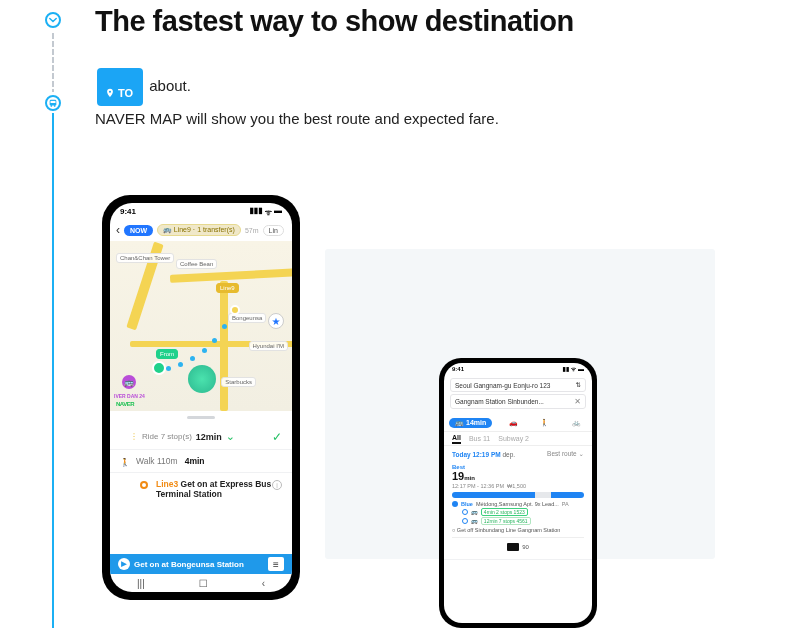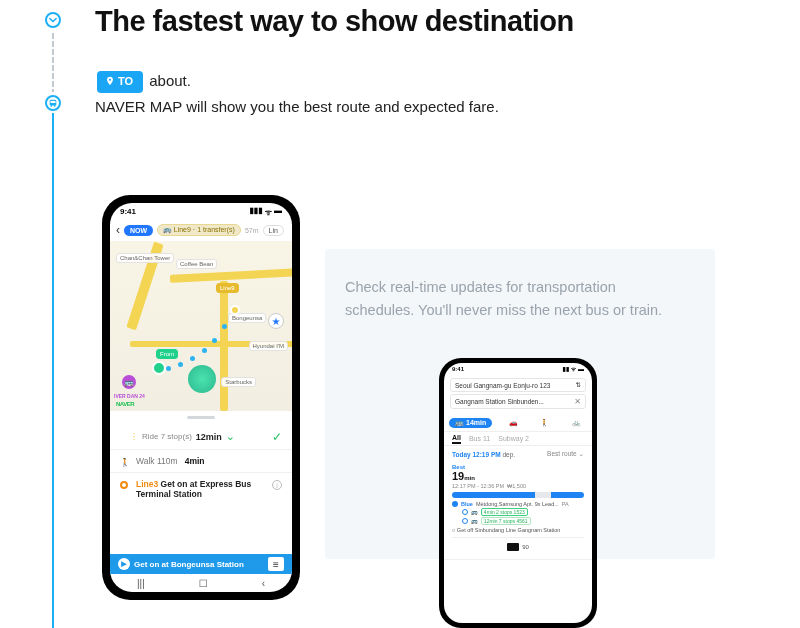--- a/index.html
+++ b/index.html
@@ -65,21 +65,21 @@
     line-height: 1.7;
     margin-bottom: 16px;
   }
   .pill {
     display: inline-flex;
     align-items: center;
     background: #1ba5f5;
     color: #fff;
     font-size: 11px;
     font-weight: 700;
-    padding: 1px 10px 3px 8px;
+    padding: 16px 10px 3px 8px;
     border-radius: 4px;
     vertical-align: middle;
     margin: 0 2px;
   }
   .pill svg { width: 10px; height: 10px; margin-right: 3px; }
   .callout-box {
     position: absolute;
     left: 230px;
     top: 249px;
     width: 390px;
@@ -397,21 +397,20 @@
           <path fill="#fff" d="M6 1a3.5 3.5 0 0 0-3.5 3.5C2.5 7 6 11 6 11s3.5-4 3.5-6.5A3.5 3.5 0 0 0 6 1zm0 4.8a1.3 1.3 0 1 1 0-2.6 1.3 1.3 0 0 1 0 2.6z"></path>
         </svg>
       <span>TO</span>
     </span>
     <span> about.</span><br>
     <span>NAVER MAP will show you the best route and expected fare.</span>
   </p>
 
 
   <div class="callout-box"></div>
-  <div class="callout-text">Check real-time updates for transportation schedules. You'll never miss the next bus or train.</div>
 
   <div class="phone1">
     <div class="screen">
       <div class="statusbar">
         <span>9:41</span>
         <span class="icons">
           <span>▮▮▮</span>
           <span>ᯤ</span>
           <span>▬</span>
         </span>
@@ -460,21 +459,21 @@
           </div>
           <span class="check">✓</span>
         </div>
         <div class="list-row">
           <span class="walk-ic">🚶</span>
           <span class="txt" style="font-weight:400;color:#777;">
             <span>Walk 110m</span>&nbsp;&nbsp;
             <b style="color:#111;">4min</b>
           </span>
         </div>
-        <div class="list-row" style="border-bottom:none;">
+        <div class="list-row" style="border-bottom:none;margin-left:20px;">
           <span class="step-dot orange"></span>
           <div class="txt">
             <span class="line3">Line3</span><span> Get on at Express Bus Terminal Station</span>
           </div>
           <span class="info">i</span>
         </div>
       </div>
       <div class="bottom-cta">
         <span class="play">▶</span>
         <span>Get on at Bongeunsa Station</span>

